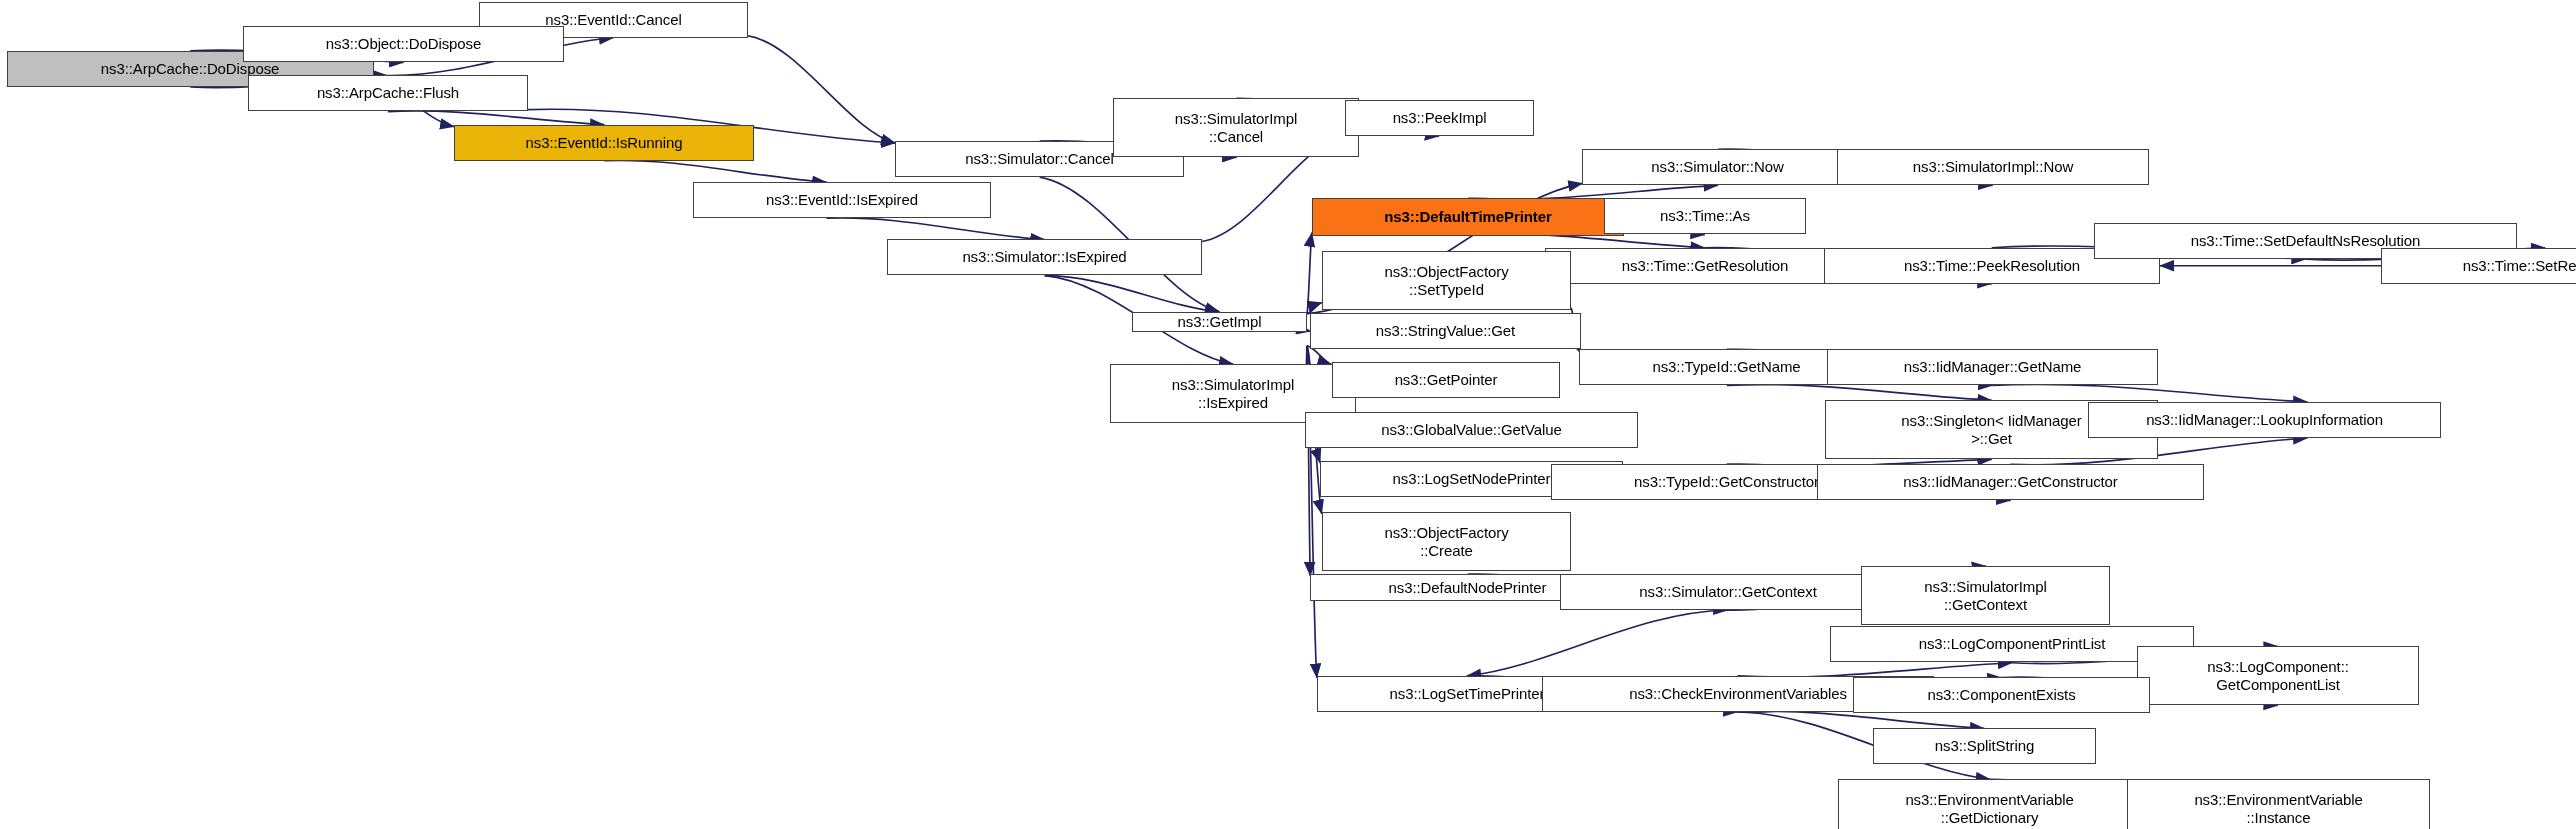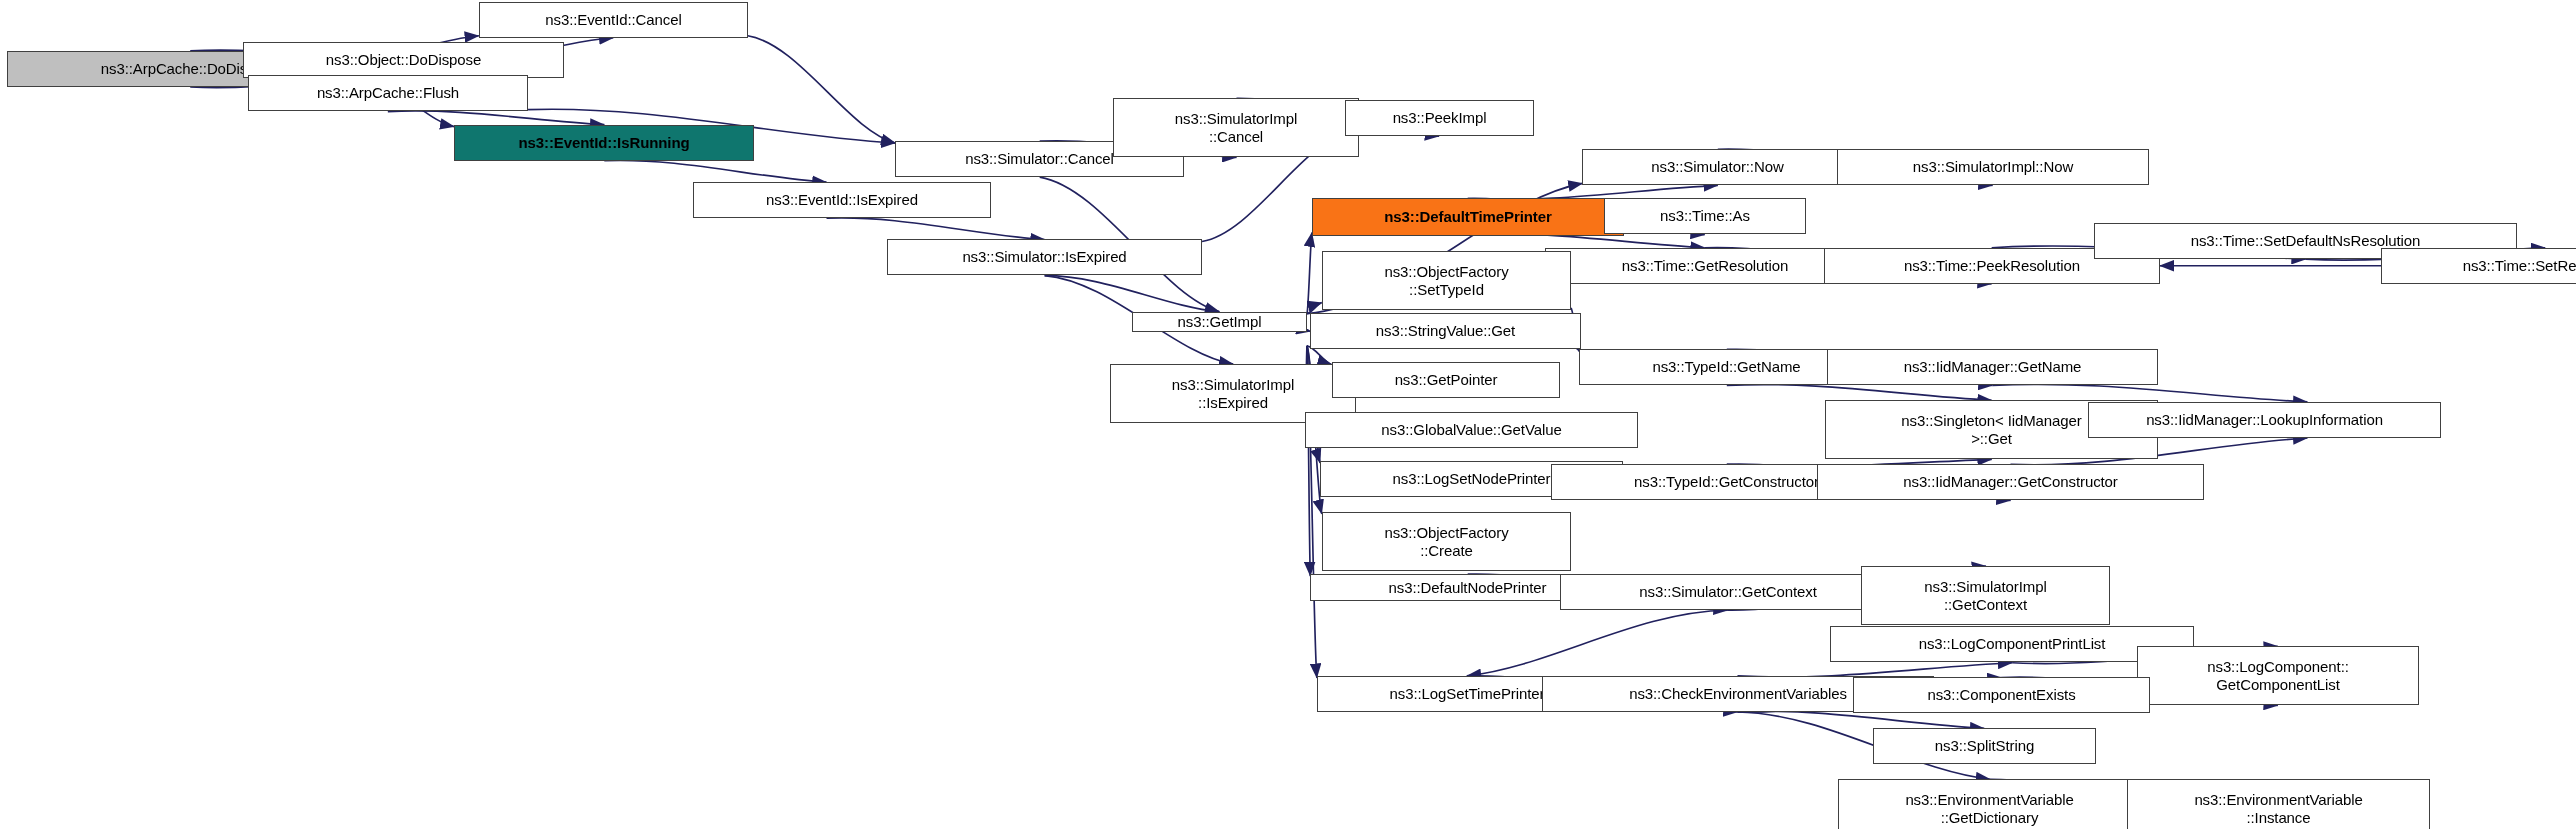--- a/index.html
+++ b/index.html
@@ -105,23 +105,23 @@
         <path d="M1779.96,729.12 C1868.454,724.8010618787553 1951.8912,741.7060247515021 2032.8,745.92" fill="none" stroke="#21215e" stroke-width="1.7" marker-end="url(#arrow)"></path>
         <path d="M1779.96,729.12 C1870.512,730.6922967796162 1955.8896,788.4346787118465 2038.6799999999998,798" fill="none" stroke="#21215e" stroke-width="1.7" marker-end="url(#arrow)"></path>
         <path d="M2061.36,678.72 C2156.616,683.520950637932 2246.4288,666.3267802551727 2333.52,661.92" fill="none" stroke="#21215e" stroke-width="1.7" marker-end="url(#arrow)"></path>
         <path d="M2050.44,693.8399999999999 C2149.518,690.1542733871352 2242.9344,716.6988293548541 2333.52,722.4" fill="none" stroke="#21215e" stroke-width="1.7" marker-end="url(#arrow)"></path>
         <path d="M2038.6799999999998,798 C2142.168,797.7125481115105 2239.7424,849.4139792446042 2334.36,858.48" fill="none" stroke="#21215e" stroke-width="1.7" marker-end="url(#arrow)"></path>
       </g>
   </svg>
   <div id="node-layer">
       <div class="node root" style="left: 6.6px; top: 51px; width: 367px; height: 36px; border-color: rgb(64, 64, 64); background: rgb(191, 191, 191);">ns3::ArpCache::DoDispose</div>
       <div class="node" style="left: 479px; top: 1.6px; width: 269px; height: 36px; border-color: rgb(64, 64, 64); background: rgb(255, 255, 255);">ns3::EventId::Cancel</div>
-      <div class="node" style="left: 243px; top: 26px; width: 321px; height: 36px; border-color: rgb(64, 64, 64); background: rgb(255, 255, 255); margin-top: 16px;">ns3::Object::DoDispose</div>
+      <div class="node" style="left: 243px; top: 26px; width: 321px; height: 36px; border-color: rgb(64, 64, 64); background: rgb(255, 255, 255);">ns3::Object::DoDispose</div>
       <div class="node" style="left: 248px; top: 75px; width: 280px; height: 36px; border-color: rgb(64, 64, 64); background: rgb(255, 255, 255);">ns3::ArpCache::Flush</div>
-      <div class="node" style="left: 454px; top: 125px; width: 300px; height: 36px; border-color: rgb(64, 64, 64); background: #0f766e; font-weight: bold;">ns3::EventId::IsRunning</div>
+      <div class="node" style="left: 454px; top: 125px; width: 300px; height: 36px; border-color: rgb(64, 64, 64); background: #eab308;">ns3::EventId::IsRunning</div>
       <div class="node" style="left: 693px; top: 182px; width: 298px; height: 36px; border-color: rgb(64, 64, 64); background: rgb(255, 255, 255);">ns3::EventId::IsExpired</div>
       <div class="node" style="left: 895px; top: 141px; width: 289px; height: 36px; border-color: rgb(64, 64, 64); background: rgb(255, 255, 255);">ns3::Simulator::Cancel</div>
       <div class="node" style="left: 1113px; top: 98px; width: 246px; height: 59px; border-color: rgb(64, 64, 64); background: rgb(255, 255, 255);">ns3::SimulatorImpl
 ::Cancel</div>
       <div class="node" style="left: 887px; top: 239px; width: 315px; height: 36px; border-color: rgb(64, 64, 64); background: rgb(255, 255, 255);">ns3::Simulator::IsExpired</div>
       <div class="node" style="left: 1345px; top: 100px; width: 189px; height: 36px; border-color: rgb(64, 64, 64); background: rgb(255, 255, 255);">ns3::PeekImpl</div>
       <div class="node" style="left: 1132px; top: 312px; width: 175px; height: 20px; border-color: rgb(64, 64, 64); background: rgb(255, 255, 255);">ns3::GetImpl</div>
       <div class="node" style="left: 1110px; top: 364px; width: 246px; height: 59px; border-color: rgb(64, 64, 64); background: rgb(255, 255, 255);">ns3::SimulatorImpl
 ::IsExpired</div>
       <div class="node" style="left: 1582px; top: 149px; width: 271px; height: 36px; border-color: rgb(64, 64, 64); background: rgb(255, 255, 255);">ns3::Simulator::Now</div>

